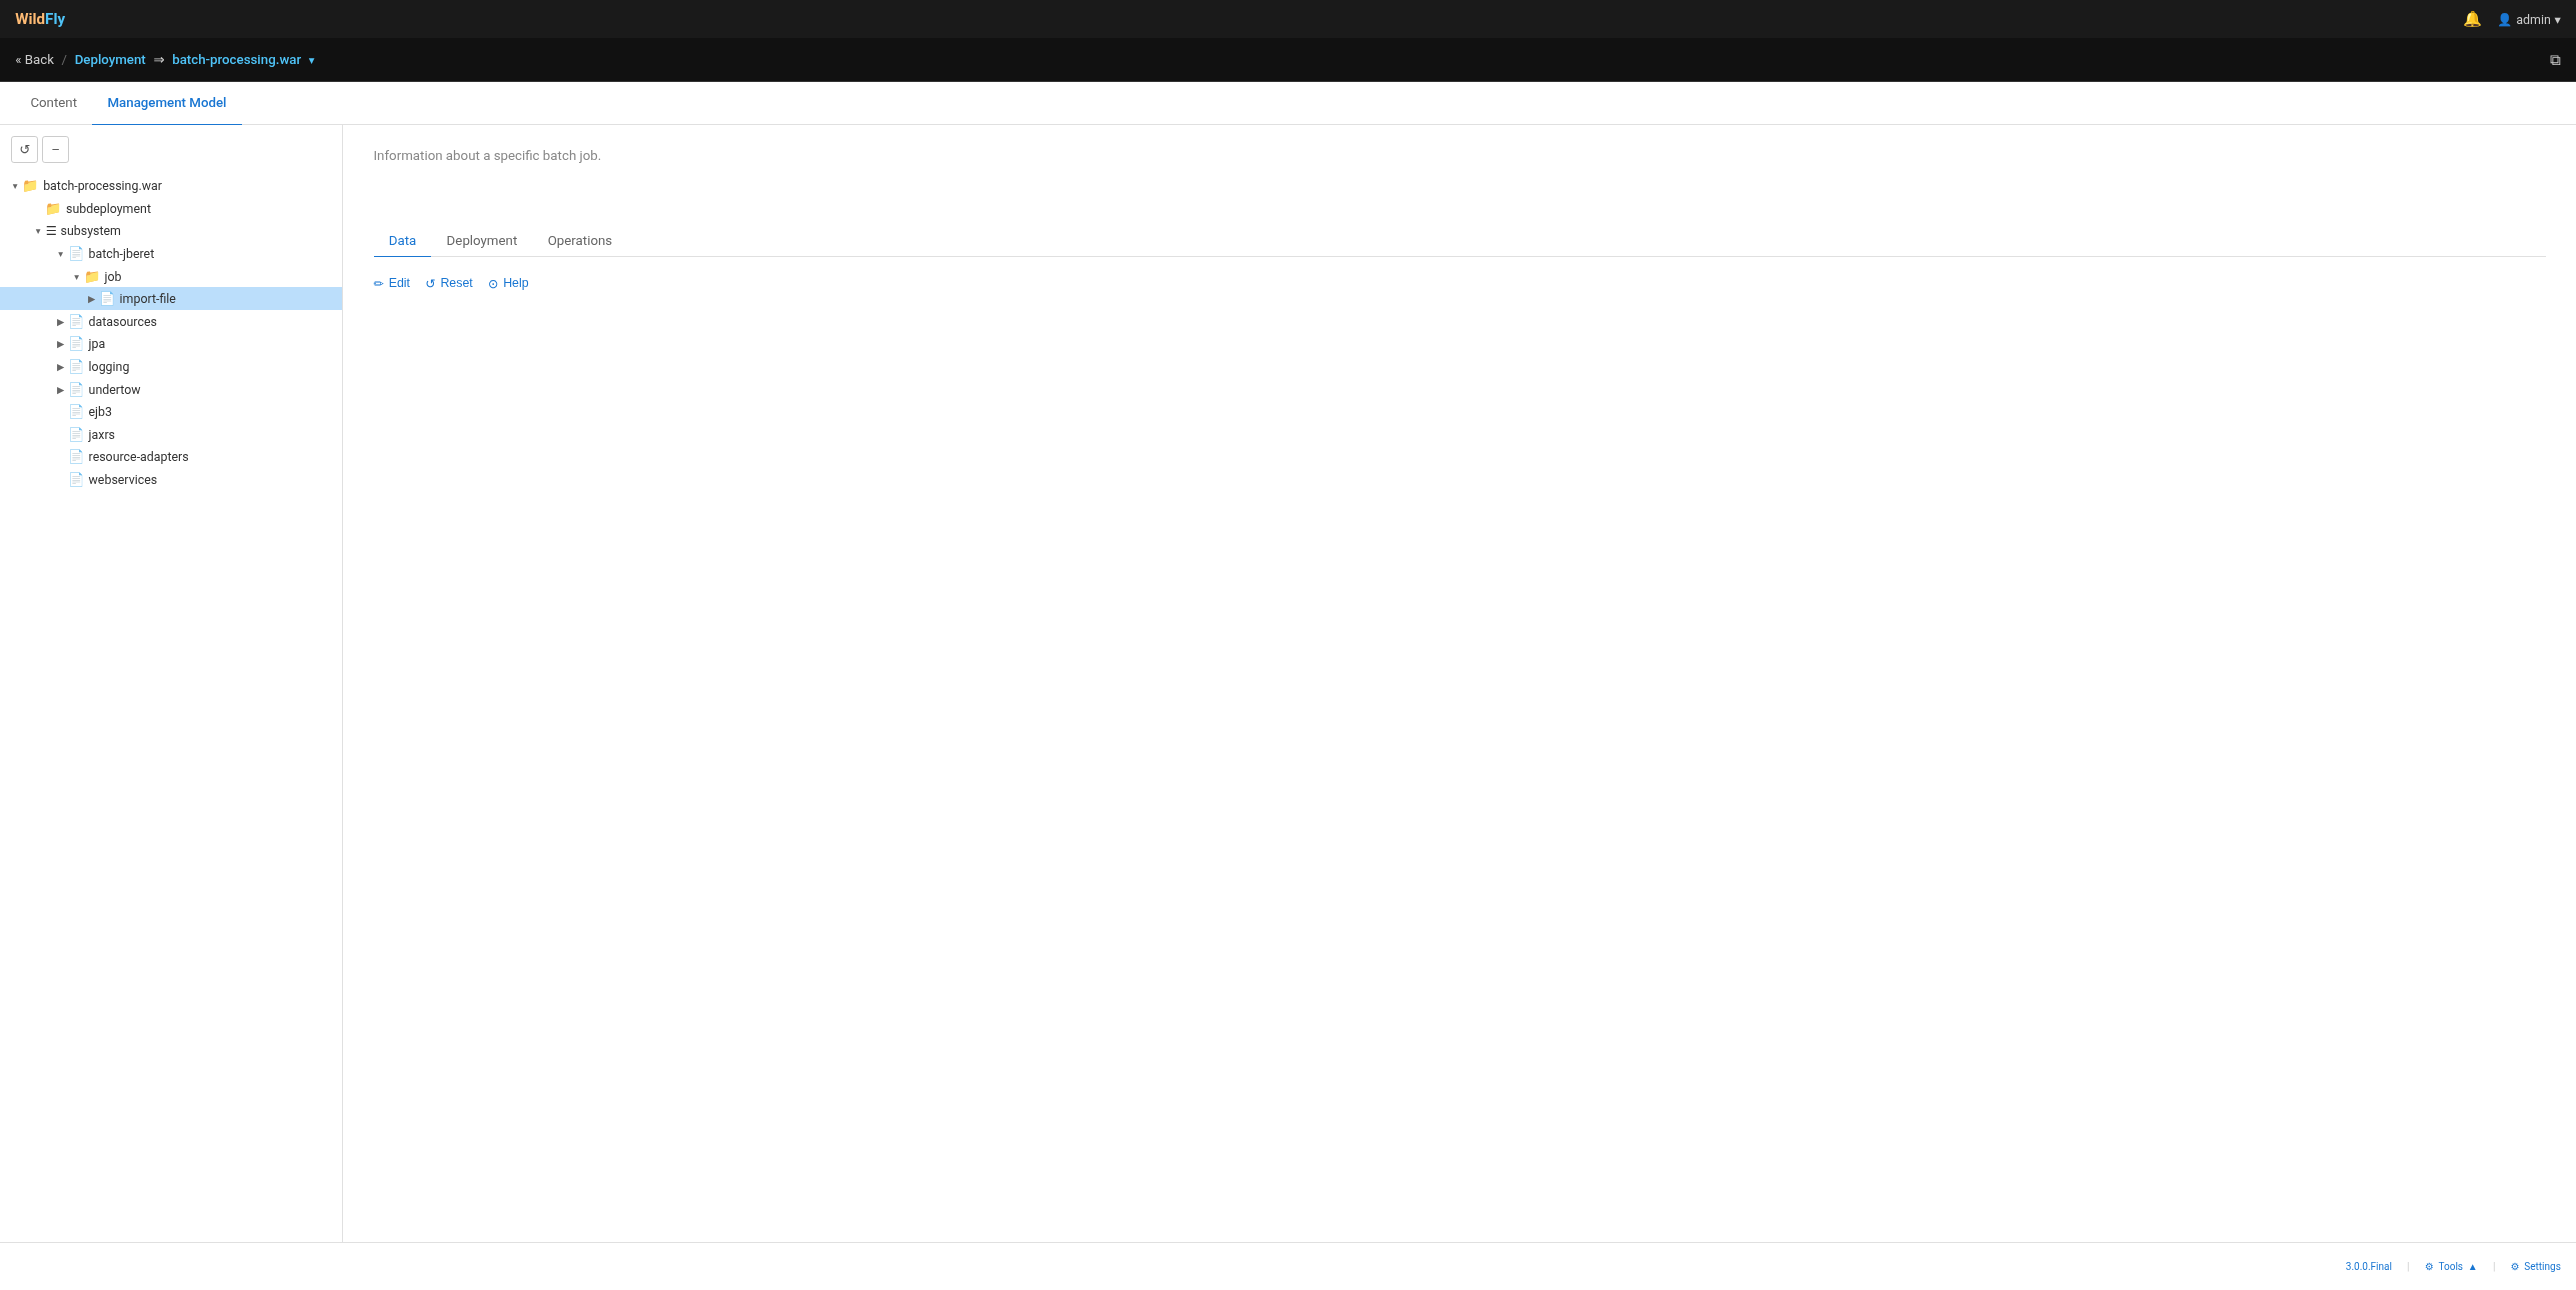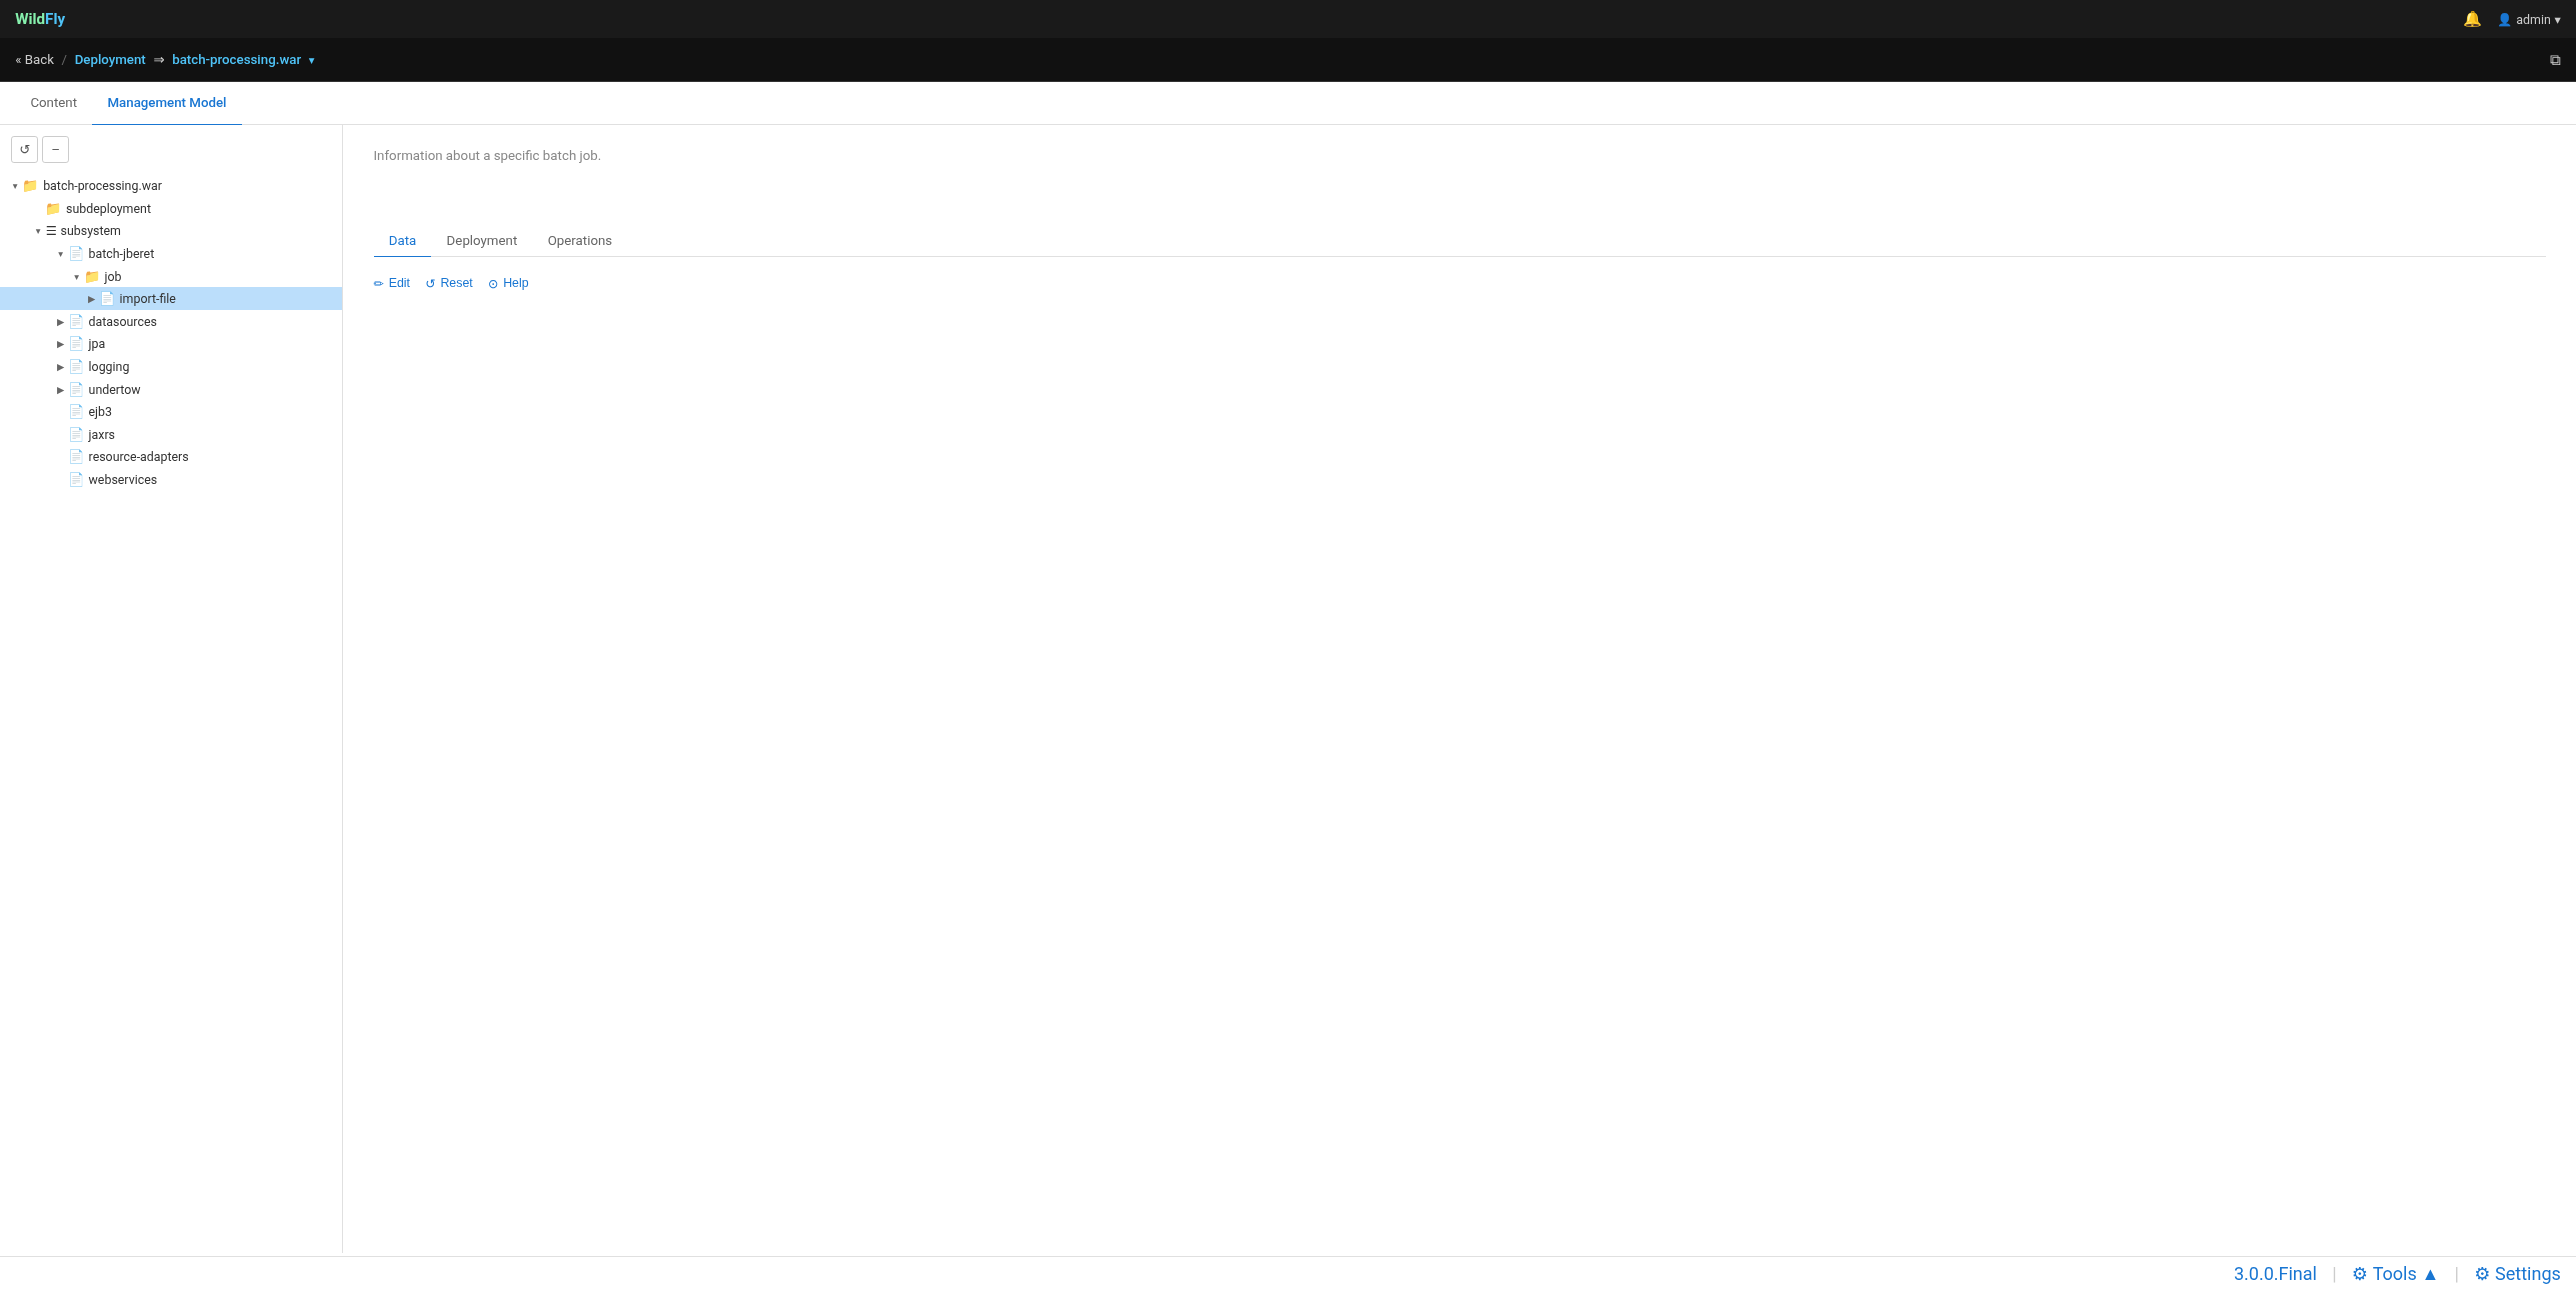--- a/index.html
+++ b/index.html
@@ -12,21 +12,21 @@
       display: flex;
       align-items: center;
       justify-content: space-between;
       padding: 0 15.2px;
     }
     .top-bar-brand {
       color: #fff;
       font-size: 15.2px;
       font-weight: bold;
     }
-    .top-bar-brand span { color: #86efac; }
+    .top-bar-brand span { color: #fdba74; }
     .top-bar-right {
       display: flex;
       align-items: center;
       gap: 15.2px;
       color: #ccc;
     }
     .top-bar-right .bell-icon { font-size: 15.2px; }
     .top-bar-right .user-info { color: #ccc; font-size: 12.4px; display: flex; align-items: center; gap: 3.8px; }
 
     
@@ -202,29 +202,29 @@
     .data-table td.value-col {
       color: #333;
     }
 
     
     .status-bar {
       position: fixed;
       bottom: 0;
       left: 0;
       right: 0;
-      height: 34px;
+      height: 48px;
       background: #fff;
       border-top: 1px solid #e0e0e0;
       display: flex;
       align-items: center;
       justify-content: flex-end;
       padding: 0 15.2px;
       gap: 15.2px;
-      font-size: 18px;
+      font-size: 10px;
       color: #1976d2;
     }
     .status-bar .version { color: #1976d2; }
     .status-bar .tools-btn, .status-bar .settings-btn {
       display: flex;
       align-items: center;
       gap: 4.8px;
       cursor: pointer;
       color: #1976d2;
     }

